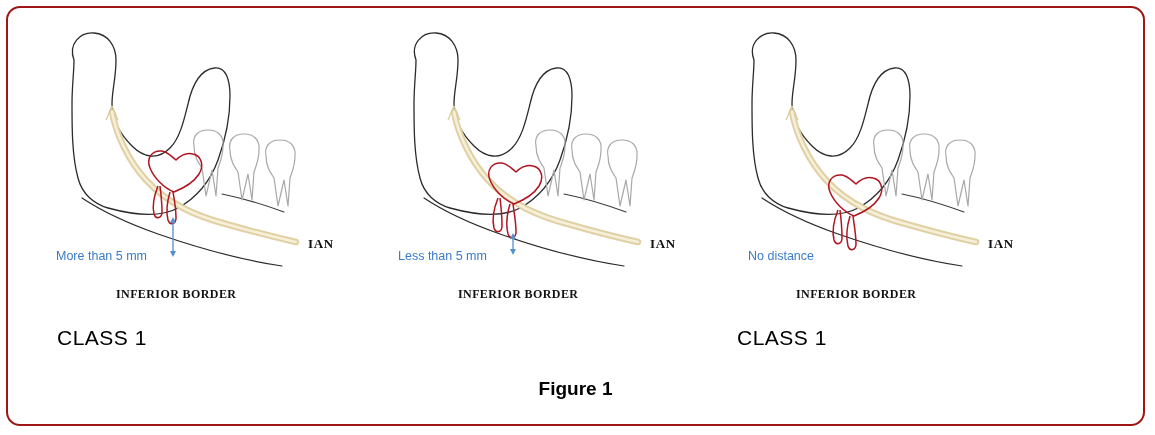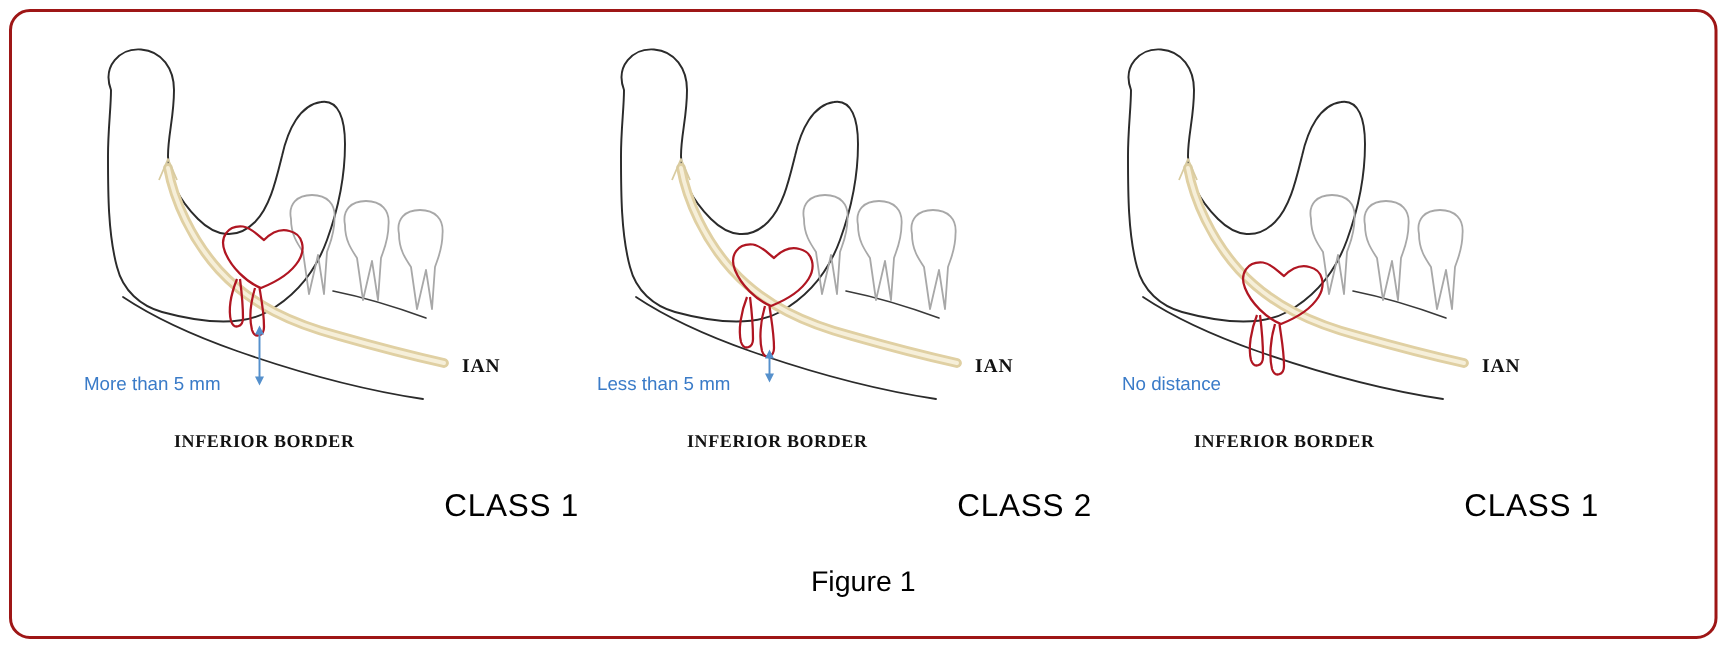--- a/index.html
+++ b/index.html
@@ -35,36 +35,36 @@
   #panel-class-3 { left: 718px; }
 
   .panel-svg {
     position: absolute;
     left: 0;
     top: 0;
   }
   .class-label {
     position: absolute;
     top: 318px;
-    left: 0;
+    left: 11px;
     width: 340px;
-    text-align: right;
+    text-align: left;
     font-family: "Liberation Sans", sans-serif;
     font-size: 21px;
     color: #000000;
     letter-spacing: 0.5px;
   }
   #figure-caption {
     position: absolute;
     left: 0;
     top: 370px;
     width: 100%;
     text-align: center;
     font-family: "Liberation Sans", sans-serif;
-    font-weight: normal;
+    font-weight: bold;
     font-size: 19px;
     color: #000000;
   }
   .txt-dist {
     font-family: "Liberation Sans", sans-serif;
     font-size: 12.5px;
     fill: #3a7bc8;
   }
   .txt-ian {
     font-family: "Liberation Serif", serif;
@@ -191,21 +191,20 @@
         <line x1="125" y1="228" x2="125" y2="244"></line>
         <path d="M 122,231 L 125,225 L 128,231" fill="#5590cc" stroke="none"></path>
         <path d="M 122,241 L 125,247 L 128,241" fill="#5590cc" stroke="none"></path>
       </g>
 
       <text class="txt-dist" x="10" y="252">Less than 5 mm</text>
       <text class="txt-ian" x="262" y="240">IAN</text>
       <text class="txt-border" x="70" y="290">INFERIOR BORDER</text>
     </svg>
 
-    <div class="class-label">CLASS 2</div>
   </div>
 
   <div class="panel" id="panel-class-3">
     <svg class="panel-svg" width="340" height="320" viewBox="0 0 340 320">
 
       <path d="M 28,52 C 22,36 34,24 48,25 C 62,26 70,38 70,52
            C 70,70 66,82 66,96 C 66,112 74,126 86,138
            C 98,150 112,152 124,140 C 134,130 138,112 142,96
            C 146,78 154,62 168,60 C 180,58 184,72 184,88
            C 184,108 180,130 172,152 C 164,174 150,190 132,200

